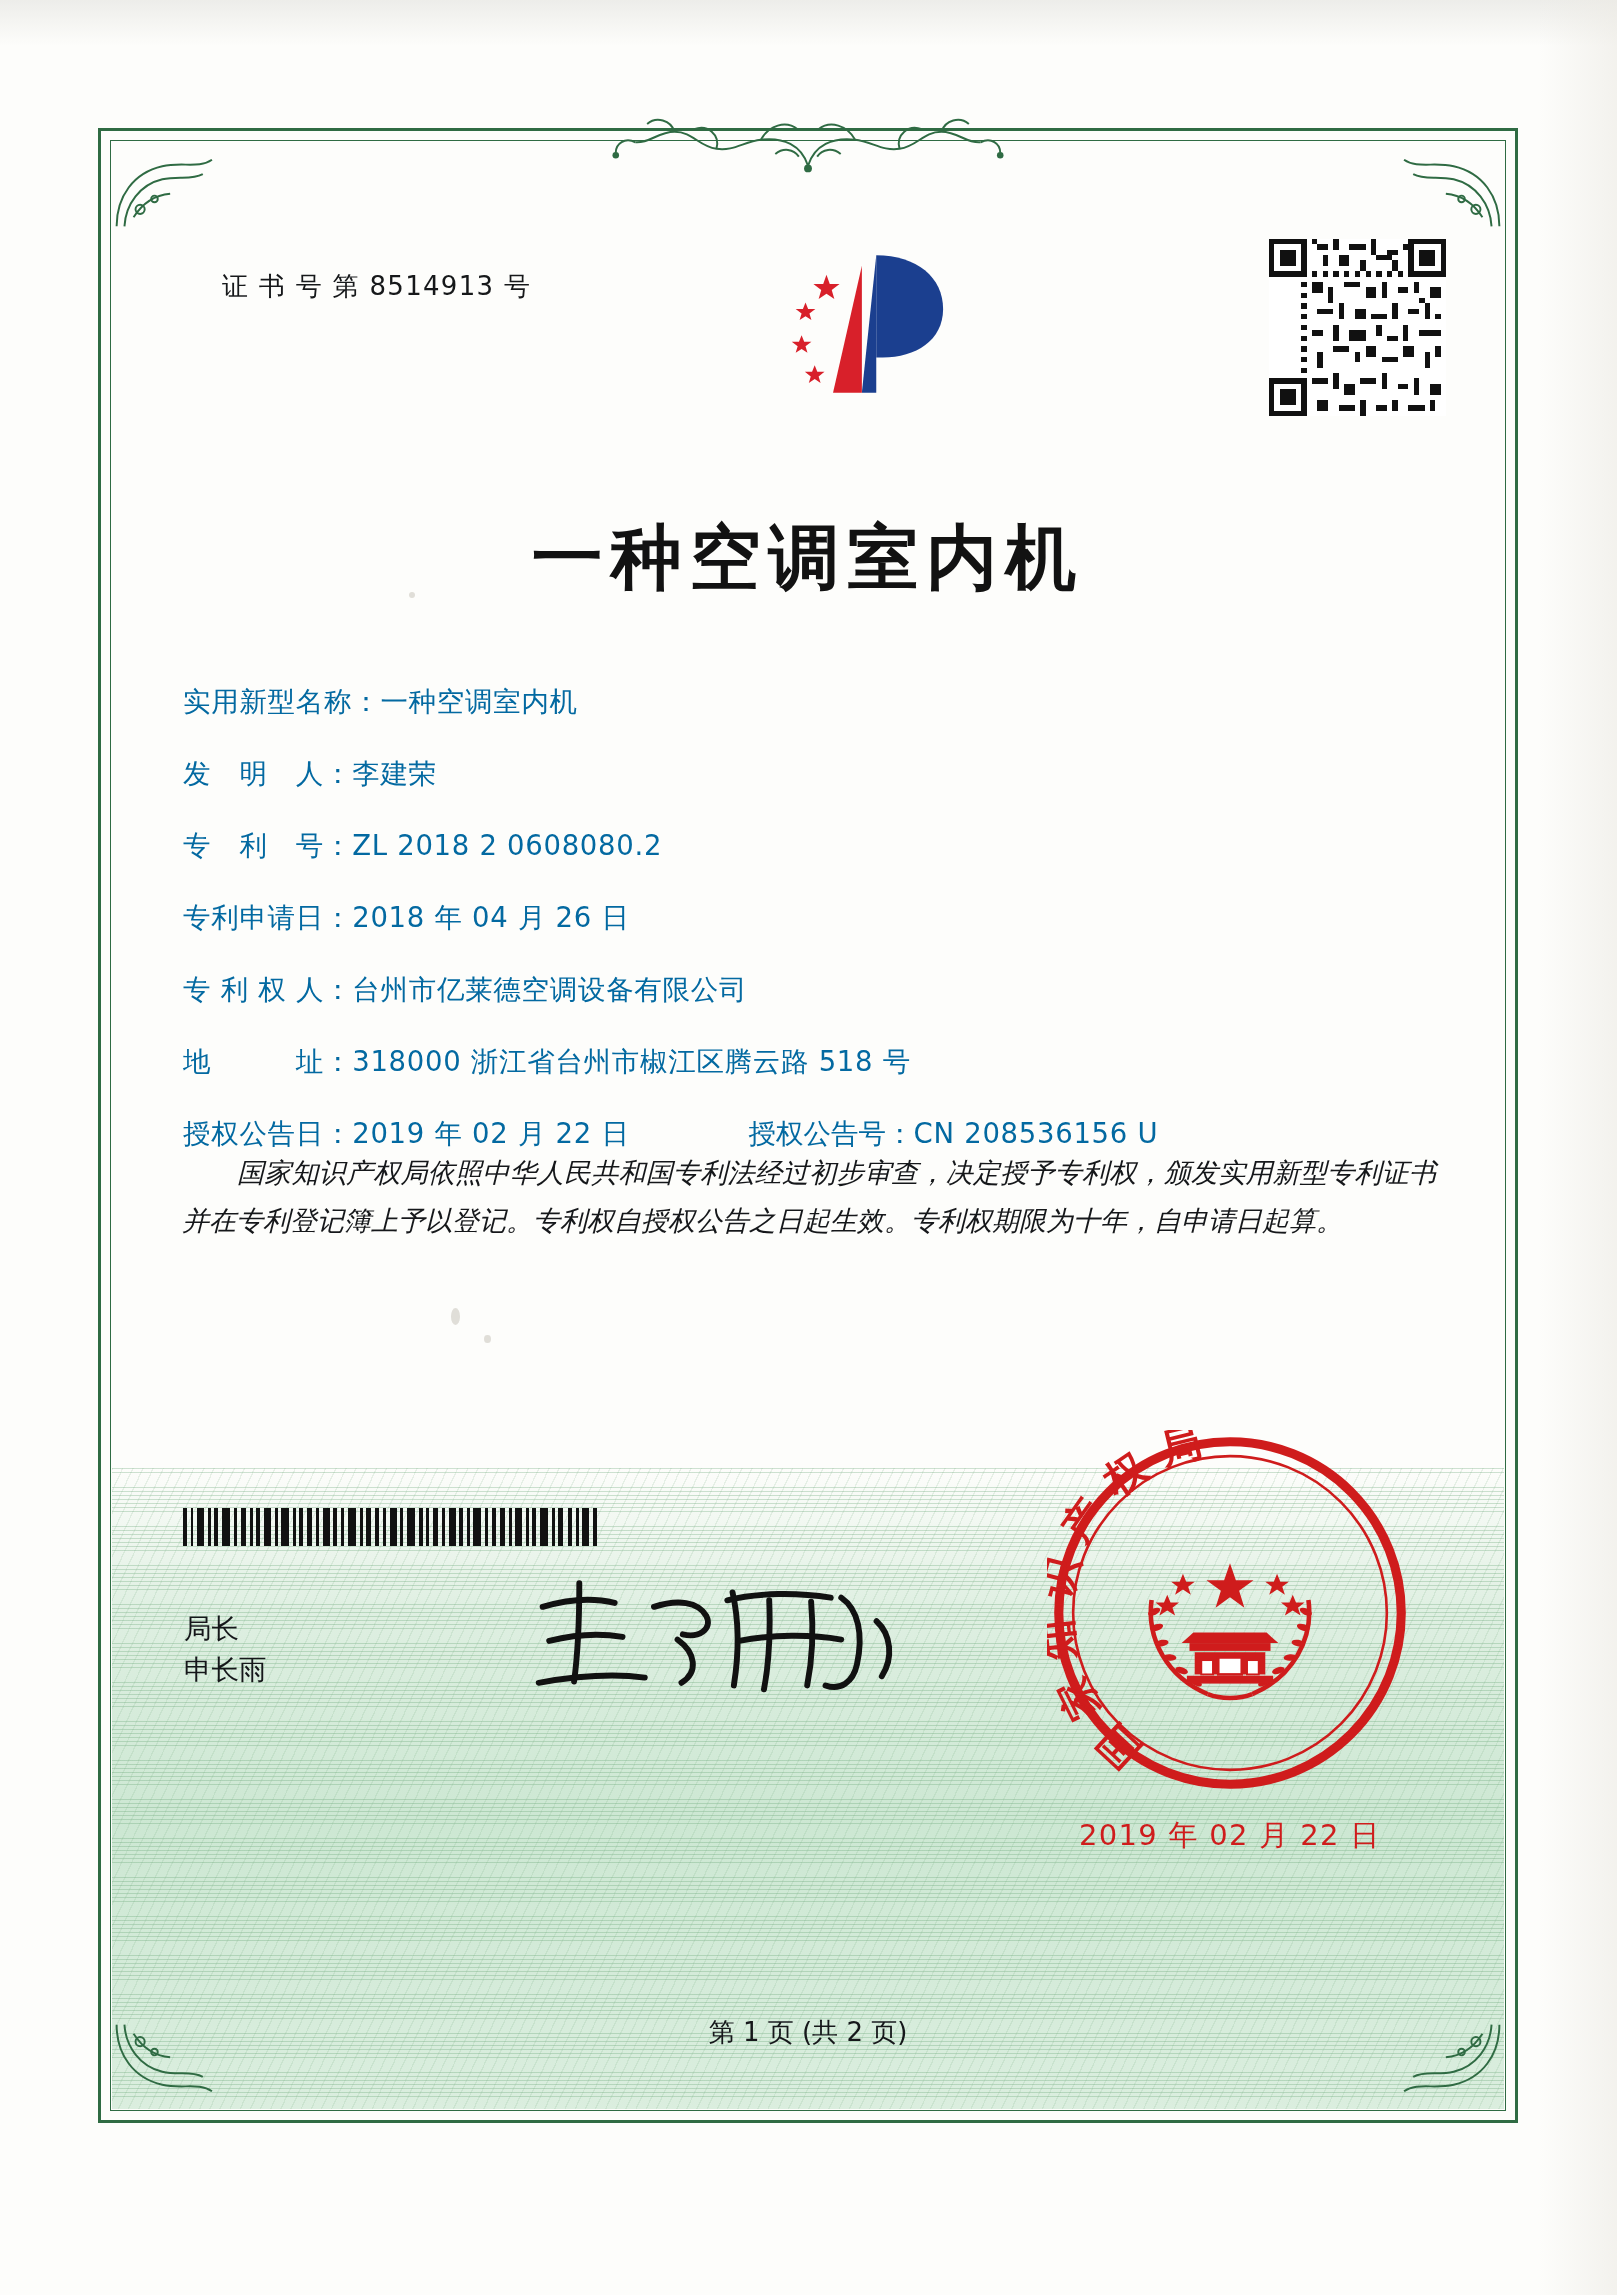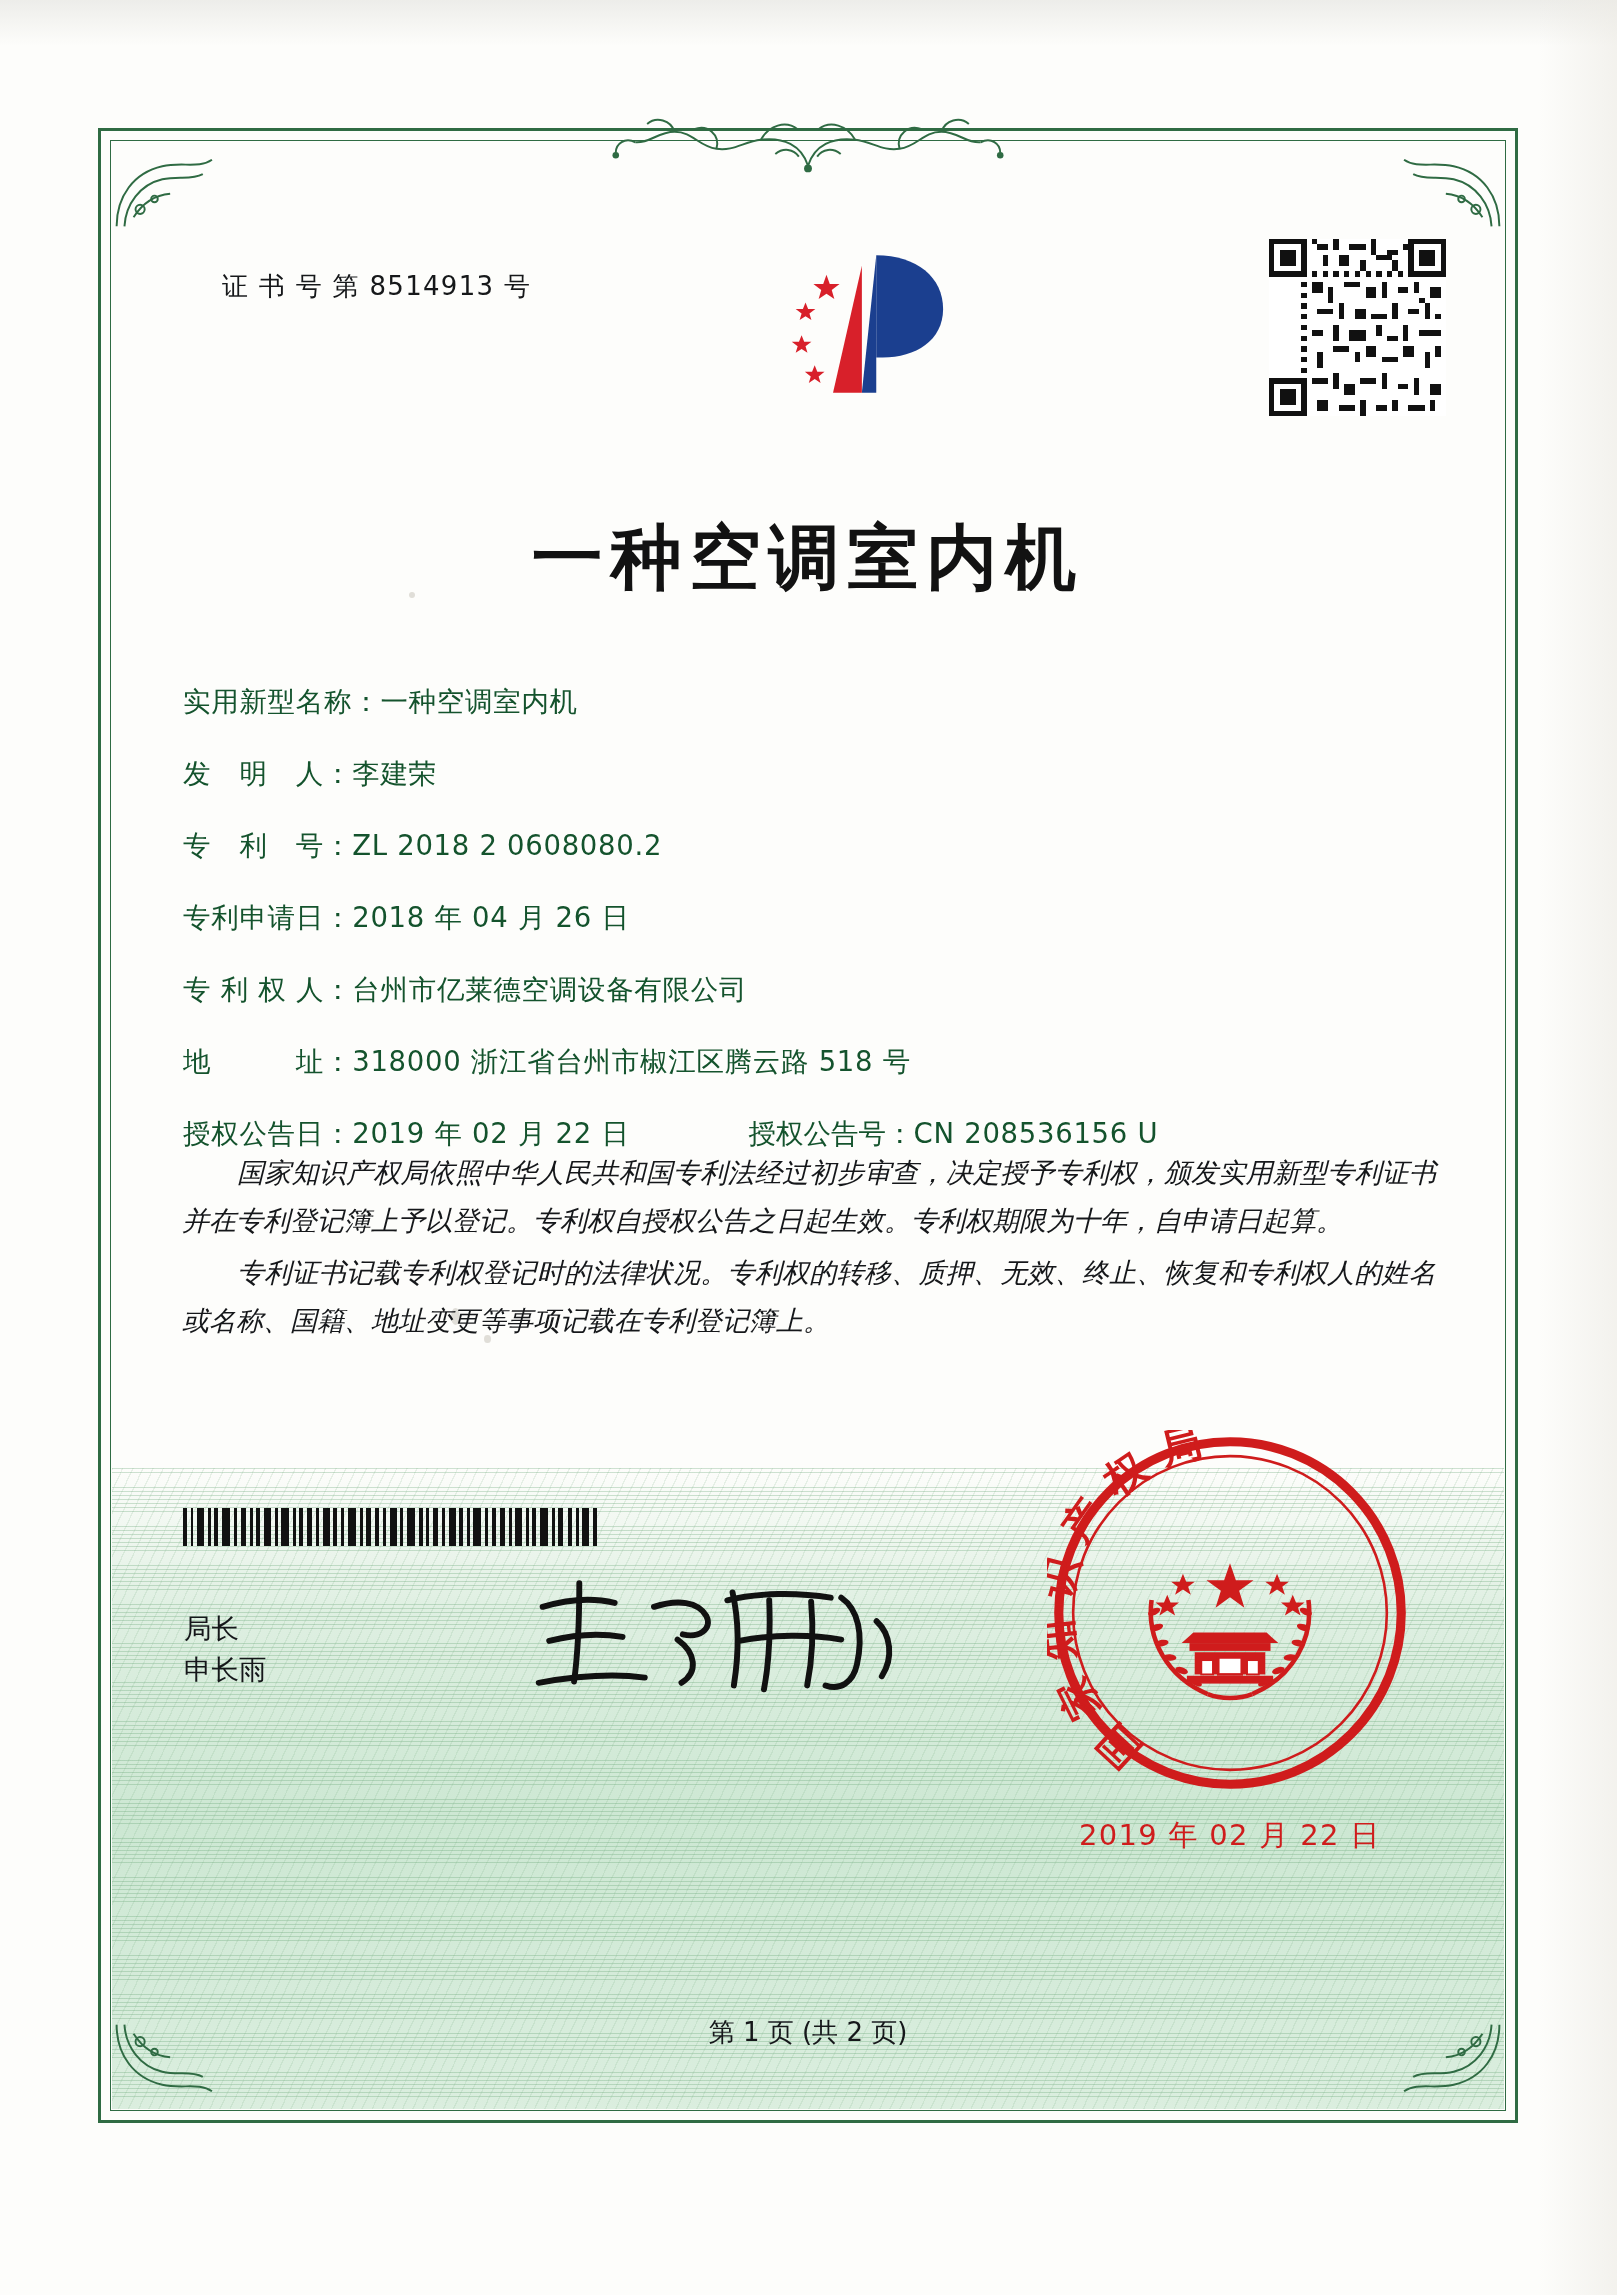--- a/index.html
+++ b/index.html
@@ -157,21 +157,21 @@
     left: 85px;
     top: 556px;
     right: 79px;
   }
   .field-row {
     display: flex;
     align-items: baseline;
     margin-bottom: 36px;
     font-size: 27.5px;
     font-family: "DejaVu Sans", sans-serif;
-    color: #14532d;
+    color: #0369a1;
     white-space: nowrap;
   }
   .field-label {
     display: inline-block;
     min-width: 164px;
     letter-spacing: 0.7px;
   }
   .field-value { letter-spacing: 0.7px; }
   .field-row.dual .second-label {
     margin-left: 119px;
@@ -500,21 +500,20 @@
       <div class="field-row dual">
         <span class="field-label">授权公告日：</span>
         <span class="field-value">2019 年 02 月 22 日</span>
         <span class="second-label">授权公告号：</span>
         <span class="field-value">CN 208536156 U</span>
       </div>
     </div>
 
     <div id="paragraphs">
       <p>国家知识产权局依照中华人民共和国专利法经过初步审查，决定授予专利权，颁发实用新型专利证书并在专利登记簿上予以登记。专利权自授权公告之日起生效。专利权期限为十年，自申请日起算。</p>
-      <p>专利证书记载专利权登记时的法律状况。专利权的转移、质押、无效、终止、恢复和专利权人的姓名或名称、国籍、地址变更等事项记载在专利登记簿上。</p>
     </div>
 
     <div id="barcode">
       <div class="bar" style="left:0px;width:3.9px;"></div>
       <div class="bar" style="left:7.9px;width:2.6px;"></div>
       <div class="bar" style="left:14.4px;width:6.5px;"></div>
       <div class="bar" style="left:25px;width:2.6px;"></div>
       <div class="bar" style="left:31px;width:3.9px;"></div>
       <div class="bar" style="left:39px;width:7.9px;"></div>
       <div class="bar" style="left:51px;width:2.6px;"></div>

